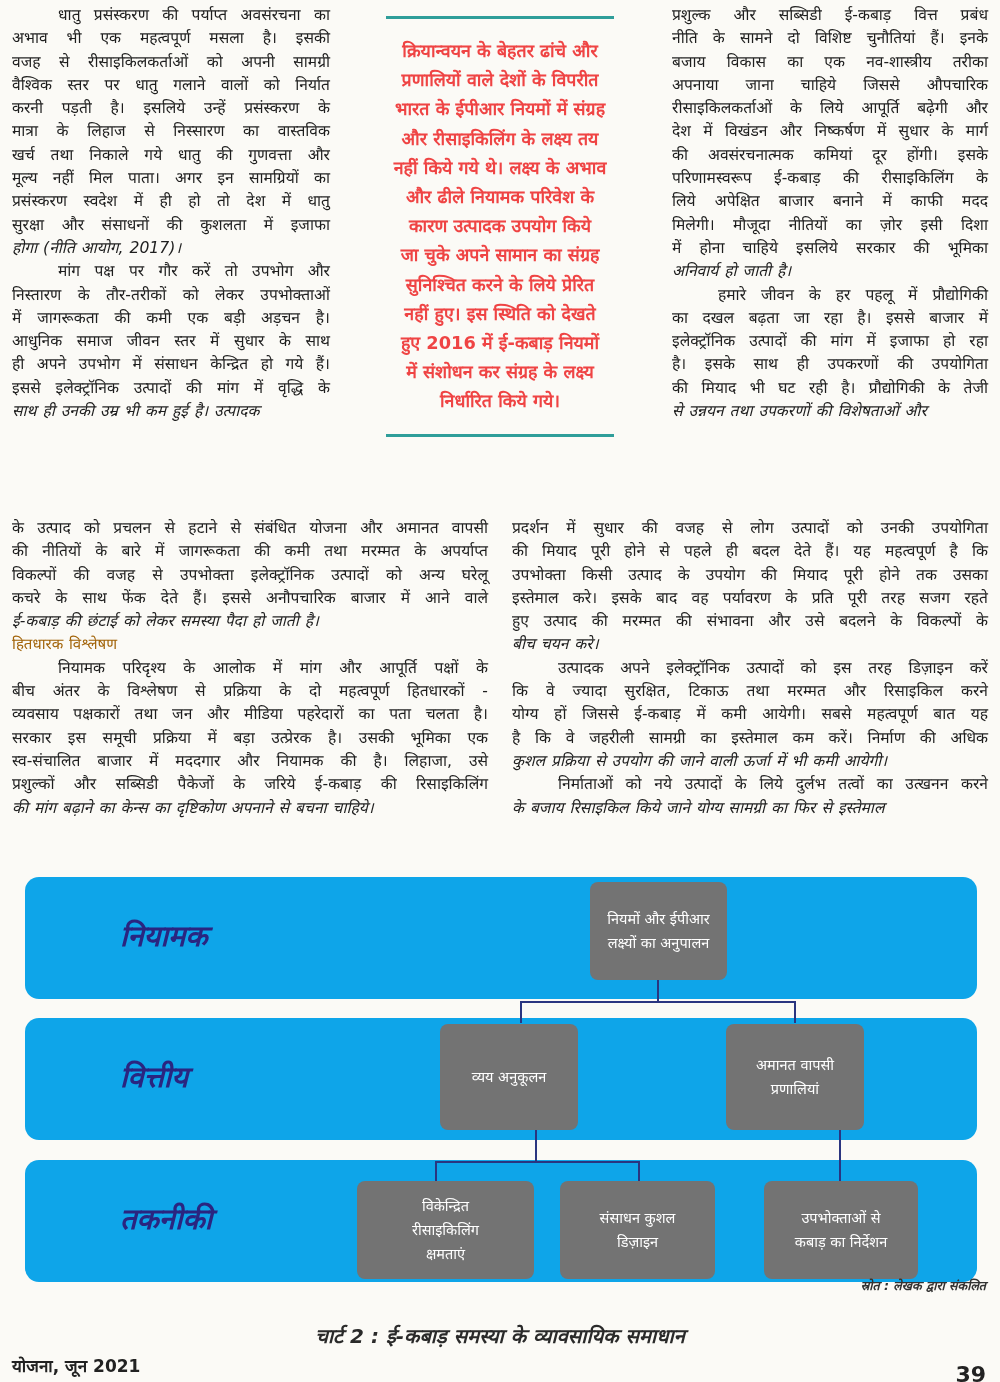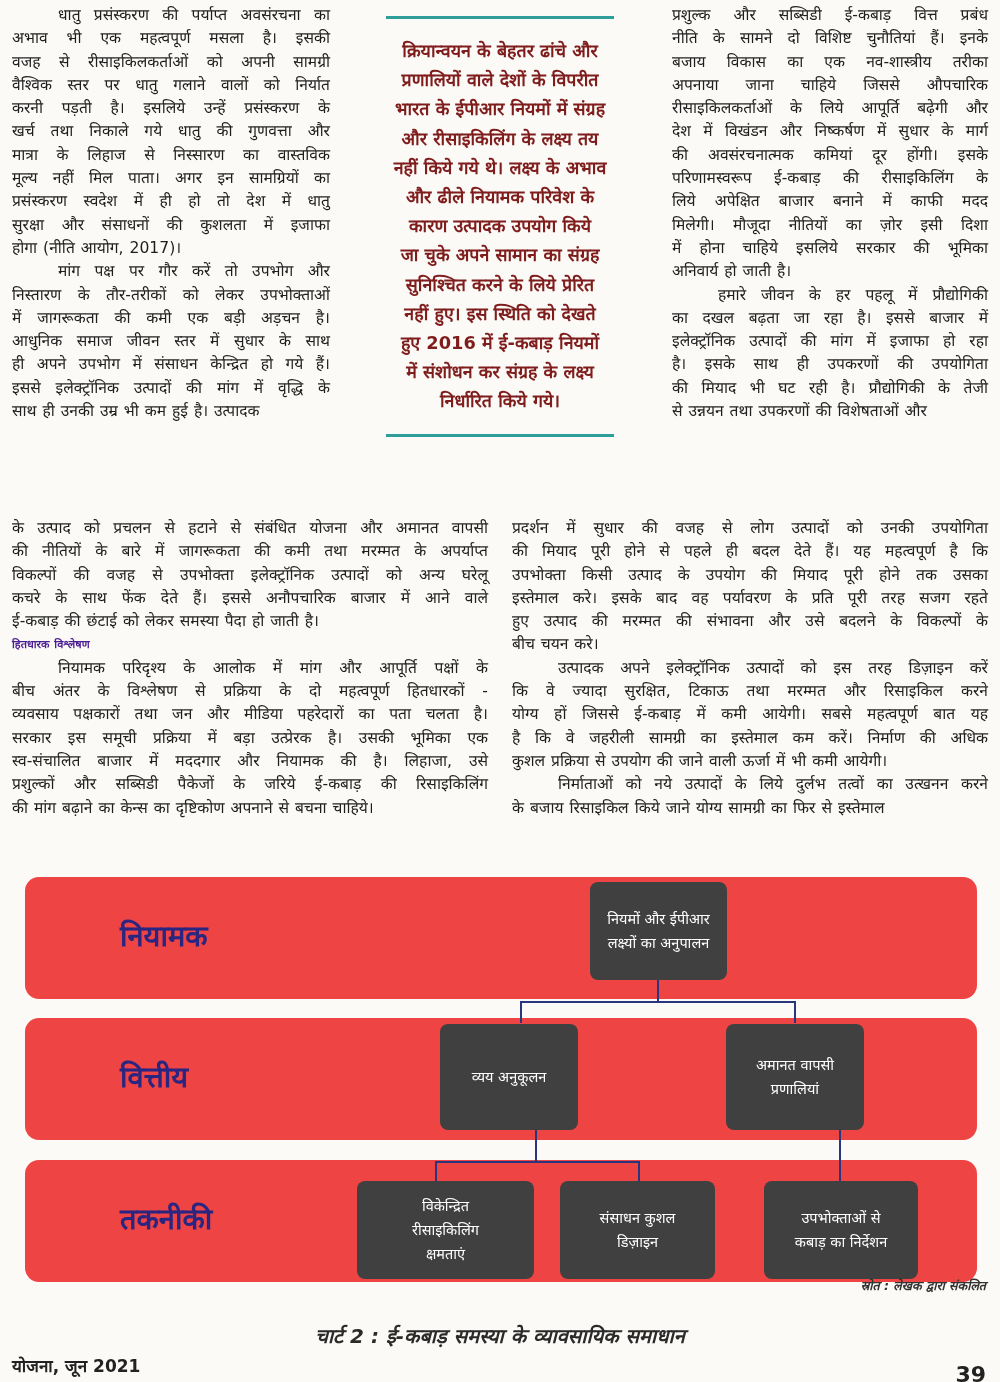--- a/index.html
+++ b/index.html
@@ -13,56 +13,56 @@
   }
   .col {
     position: absolute;
     font-size: 15.6px;
     line-height: 23.3px;
     text-align: justify;
     text-align-last: justify;
     word-spacing: 1px;
   }
   .line { display: block; text-align: justify; text-align-last: justify; white-space: nowrap; }
-  .line.end { text-align-last: left; }
+  .line.end { text-align-last: left; font-style: italic; }
   #col-left { left: 12px; top: 4px; width: 318px; }
   #col-right { left: 672px; top: 4px; width: 316px; }
   #col-bl { left: 12px; top: 517px; width: 476px; }
   #col-br { left: 512px; top: 517px; width: 476px; }
   .heading {
-    color: #4c1d95;
-    font-weight: bold;
-    font-size: 11px;
+    color: #a16207;
+    font-weight: normal;
+    font-size: 15px;
     text-align-last: left !important;
   }
   
   #pullquote {
     position: absolute; left: 345px; top: 16px; width: 310px;
     text-align: center;
   }
   .pq-rule { height: 3px; background: #2f9e9a; width: 228px; margin: 0 auto; }
   #pq-text {
-    color: #7f1d1d;
+    color: #ef4444;
     font-weight: bold;
     font-size: 17.8px;
     line-height: 29.2px;
     margin: 17px 0 18px 0;
   }
   
   #diagram { position: absolute; left: 0; top: 865px; width: 1000px; height: 430px; }
   .band {
     position: absolute; left: 25px; width: 952px;
-    background: #ef4444; border-radius: 14px;
+    background: #0ea5e9; border-radius: 14px; font-style: italic;
   }
   .band-label {
     position: absolute; left: 95px;
     font-size: 29px; font-weight: bold; color: #2a2580;
   }
   .node {
-    position: absolute; background: #404040; color: #fff;
+    position: absolute; background: #737373; color: #fff;
     border-radius: 8px; display: flex; align-items: center; justify-content: center;
     text-align: center; font-size: 14.5px; line-height: 24px; padding: 0 6px; box-sizing: border-box;
     white-space: pre-line;
   }
   .conn { position: absolute; background: #2a3580; }
   #source-note {
     position: absolute; right: 14px; top: 1277px;
     font-size: 12.5px; font-style: italic; color: #333; font-weight: bold;
   }
   #chart-caption {
@@ -81,22 +81,22 @@
 </head>
 <body>
 
 <div id="col-left" class="col">
     <div>
       <span class="line" style="padding-left: 46px;">धातु प्रसंस्करण की पर्याप्त अवसंरचना का</span>
       <span class="line">अभाव भी एक महत्वपूर्ण मसला है। इसकी</span>
       <span class="line">वजह से रीसाइकिलकर्ताओं को अपनी सामग्री</span>
       <span class="line">वैश्विक स्तर पर धातु गलाने वालों को निर्यात</span>
       <span class="line">करनी पड़ती है। इसलिये उन्हें प्रसंस्करण के</span>
+      <span class="line">मात्रा के लिहाज से निस्सारण का वास्तविक</span>
       <span class="line">खर्च तथा निकाले गये धातु की गुणवत्ता और</span>
-      <span class="line">मात्रा के लिहाज से निस्सारण का वास्तविक</span>
       <span class="line">मूल्य नहीं मिल पाता। अगर इन सामग्रियों का</span>
       <span class="line">प्रसंस्करण स्वदेश में ही हो तो देश में धातु</span>
       <span class="line">सुरक्षा और संसाधनों की कुशलता में इजाफा</span>
       <span class="line end">होगा (नीति आयोग, 2017)।</span>
     </div>
     <div>
       <span class="line" style="padding-left: 46px;">मांग पक्ष पर गौर करें तो उपभोग और</span>
       <span class="line">निस्तारण के तौर-तरीकों को लेकर उपभोक्ताओं</span>
       <span class="line">में जागरूकता की कमी एक बड़ी अड़चन है।</span>
       <span class="line">आधुनिक समाज जीवन स्तर में सुधार के साथ</span>

